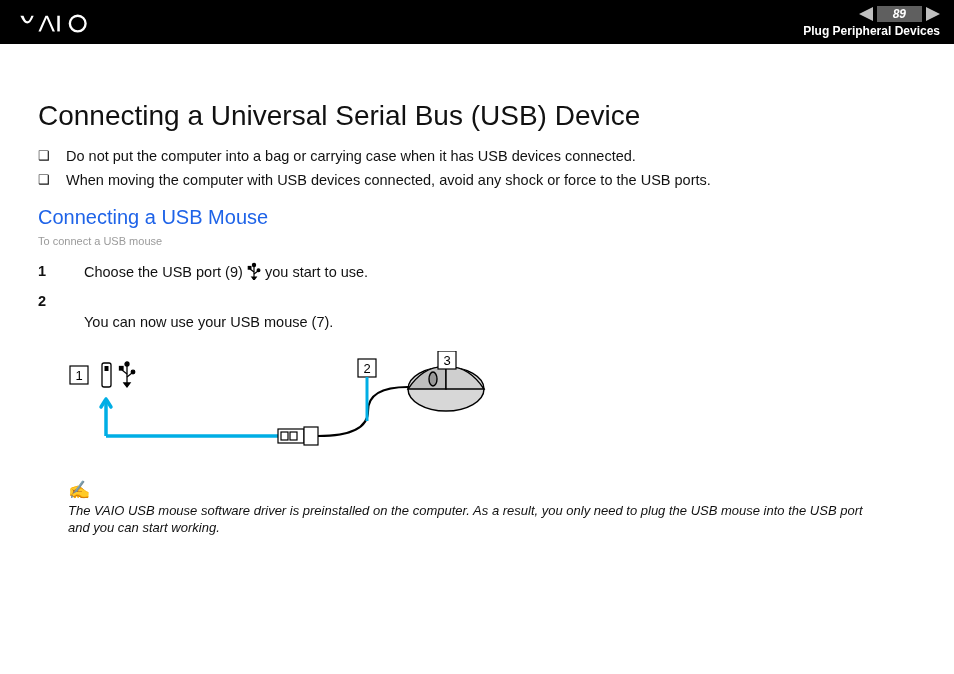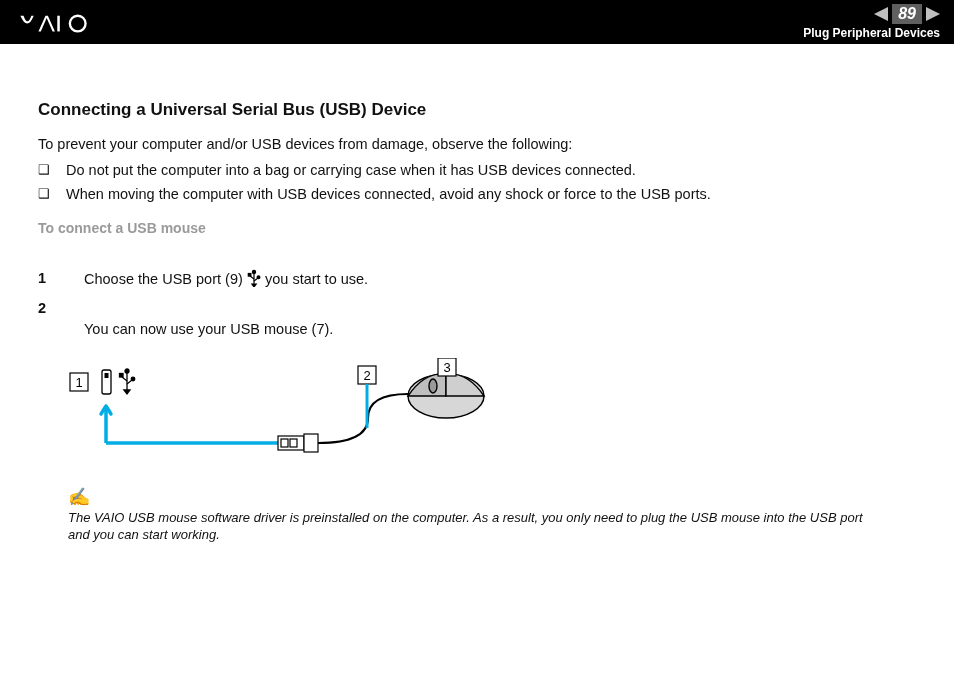--- a/index.html
+++ b/index.html
@@ -9,30 +9,30 @@
     display: flex; align-items: center; justify-content: space-between;
     padding: 0 14px 0 18px; position: relative;
   }
   .vaio-logo { font-family: Arial, sans-serif; letter-spacing: 2px; font-size: 24px; font-weight: 300; display:flex; align-items:center; }
   .vaio-logo svg { height: 22px; }
   .header-right { display: flex; flex-direction: column; align-items: flex-end; gap: 2px; }
   .page-nav { display: flex; align-items: center; gap: 0; }
   .page-nav .arrow-btn { width: 0; height: 0; border-top: 7px solid transparent; border-bottom: 7px solid transparent; }
   .page-nav .prev { border-right: 14px solid #bfbfbf; margin-right: 4px; }
   .page-nav .next { border-left: 14px solid #bfbfbf; margin-left: 4px; }
-  .page-num-box { background: #5f5f5f; color: #fff; font-size: 16px; font-style: italic; font-weight: bold; padding: 1px 6px; }
+  .page-num-box { background: #5f5f5f; color: #fff; font-size: 12px; font-style: italic; font-weight: bold; padding: 1px 16px; }
   .section-title { font-size: 12px; font-weight: bold; }
   .content { padding: 56px 38px 0 38px; }
-  h1.main { font-size: 17px; font-weight: 700; margin-bottom: 16px; }
+  h1.main { font-size: 28px; font-weight: 400; margin-bottom: 16px; }
   p.intro { font-size: 14.5px; margin-bottom: 10px; }
   ul.square { list-style: none; margin: 0 0 18px 24px; }
   ul.square li { font-size: 14.5px; margin-bottom: 8px; position: relative; padding-left: 4px; }
   ul.square li::before { content: "❑"; position: absolute; left: -24px; font-size: 13px; }
   h2.sub { color: #1e63e8; font-size: 20px; font-weight: 400; margin-bottom: 6px; }
-  h3.task { color: #9a9a9a; font-size: 14px; font-weight: 700; margin-bottom: 32px; }
+  h3.task { color: #9a9a9a; font-size: 11px; font-weight: 400; margin-bottom: 14px; }
   ol.steps { list-style: none; margin-left: 24px; }
   ol.steps li { font-size: 14.5px; margin-bottom: 8px; position: relative; padding-left: 22px; line-height: 1.45; }
   ol.steps li .num { position: absolute; left: -24px; font-weight: bold; }
   .usb-glyph { font-family: Arial; font-size: 15px; }
   .diagram { margin: 18px 0 12px 30px; }
   .note-icon { color: #7ab7e9; font-size: 18px; display:inline-block; transform: translateY(2px);}
   .note { font-size: 13px; line-height: 1.3; margin: 4px 30px 0 30px; font-style: italic; }
   .callout-box { stroke:#000; stroke-width:1.2; fill:#fff; }
   .callout-num { font: 13px Arial; }
   .blue { stroke:#00aee5; }
@@ -65,26 +65,26 @@
       <div class="arrow-btn prev"></div>
       <div class="page-num-box">89</div>
       <div class="arrow-btn next"></div>
     </div>
     <div class="section-title">Plug Peripheral Devices</div>
   </div>
 </div>
 
 <div class="content">
   <h1 class="main">Connecting a Universal Serial Bus (USB) Device</h1>
-  <p class="intro">To prevent your computer and/or USB devices from damage, observe the following:</p>
   <ul class="square">
     <li>Do not put the computer into a bag or carrying case when it has USB devices connected.</li>
     <li>When moving the computer with USB devices connected, avoid any shock or force to the USB ports.</li>
   </ul>
 
+  <h2 class="sub">Connecting a USB Mouse</h2>
   <h3 class="task">To connect a USB mouse</h3>
 
   <ol class="steps">
     <li>
       <span class="num">1</span>
       <span>Choose the USB port (9) </span>
       <span class="usb-glyph">
         <svg width="14" height="18" viewBox="0 0 14 18" style="vertical-align:-3px">
           <g stroke="#000" stroke-width="1.2" fill="none">
             <circle cx="7" cy="3" r="1.6" fill="#000"></circle>

